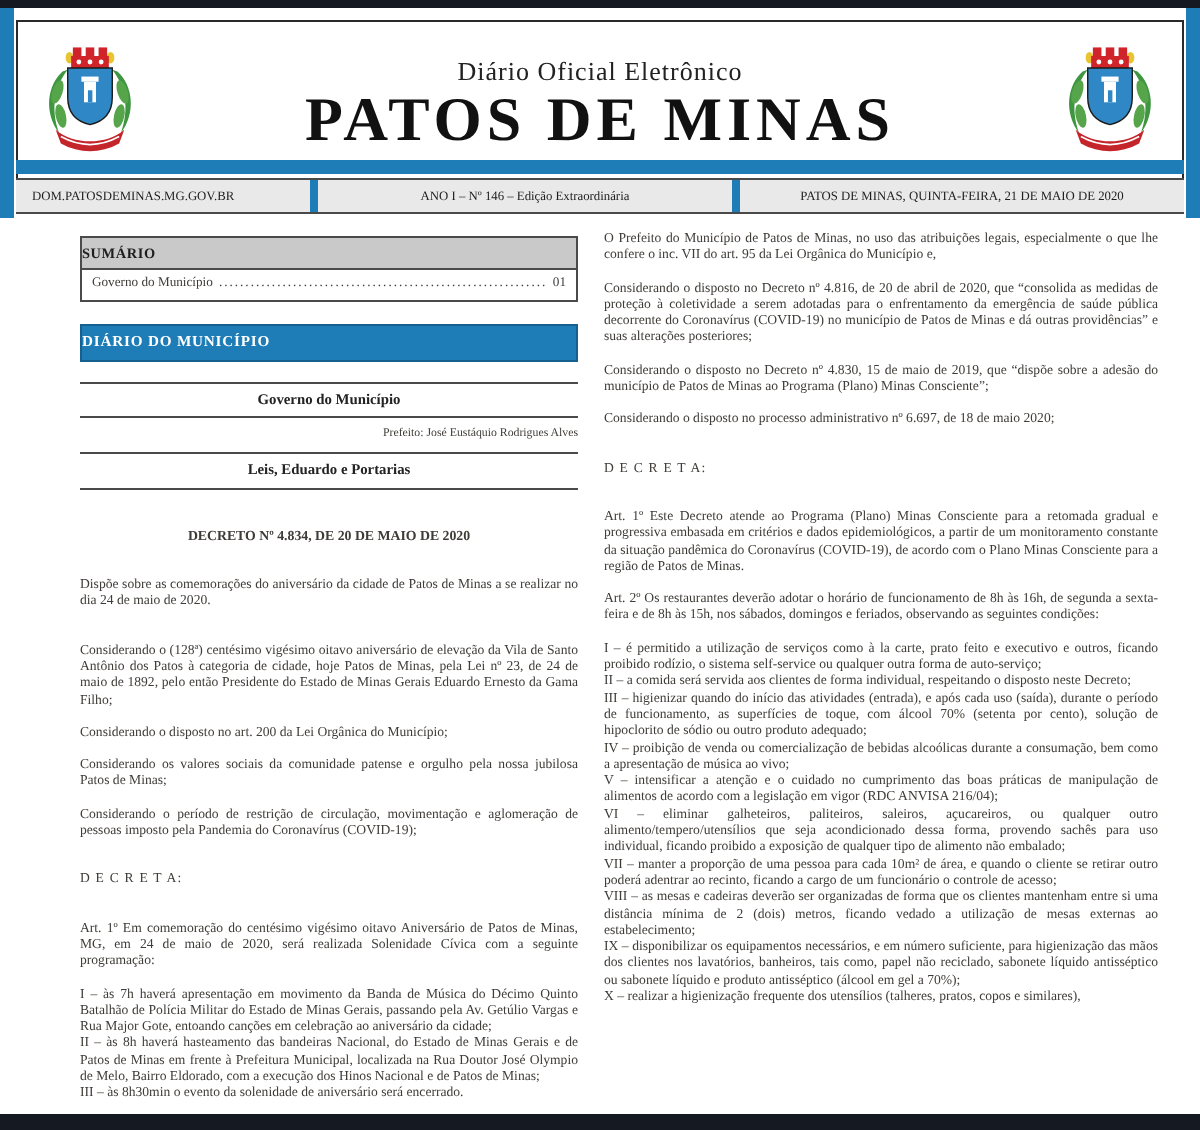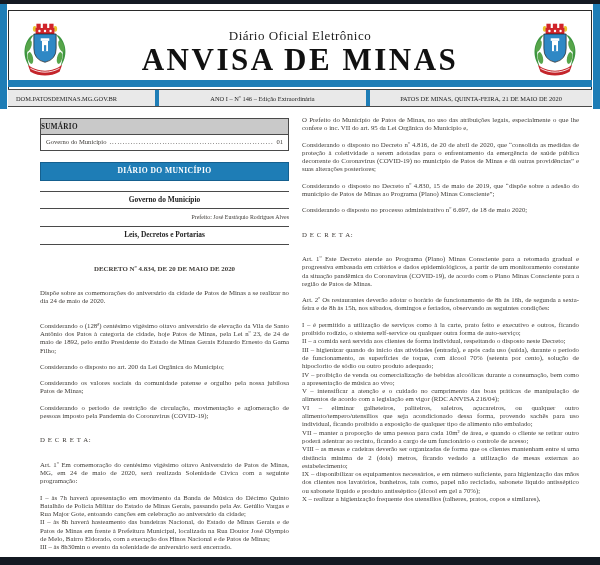--- a/index.html
+++ b/index.html
@@ -51,21 +51,21 @@
   .summary-title {
     background:#c9c9c9; border-bottom:1px solid #4a4a4a; text-align:left;
     font-weight:bold; font-size:7.2px; padding:3.5px 0; letter-spacing:0.3px; color:#1d1d1d;
   }
   .summary-entry { display:flex; align-items:baseline; padding:3px 5px; font-size:6.6px; }
   .summary-leader { flex:1; overflow:hidden; white-space:nowrap; margin:0 3px; letter-spacing:1px; }
 
   
   .municipality-banner {
     margin-top:11px; background:#1e7db6; border:1px solid #15608f; color:#ffffff;
-    text-align:center; font-weight:bold; font-size:7.6px; padding:4.5px 0; letter-spacing:0.4px;
+    text-align:left; font-weight:bold; font-size:7.6px; padding:4.5px 0; letter-spacing:0.4px;
   }
 
   
   .section-rule { border:none; border-top:1px solid #4a4a4a; margin:0; }
   .section-heading { text-align:center; font-weight:bold; font-size:7.4px; padding:4px 0; color:#222; }
   .section-block { margin-top:10px; }
   .prefeito-line { text-align:right; font-size:5.9px; margin:4px 0 5px 0; color:#3f3c38; }
 
   
   .para { margin:0; }
@@ -104,21 +104,21 @@
         <path d="M17,14 h26 v17 q0,13 -13,16 q-13,-3 -13,-16 z" fill="#2f88c5" stroke="#1a1a1a" stroke-width="0.8"></path>
         <rect x="25" y="19" width="10" height="3" fill="#ffffff"></rect>
         <rect x="26.5" y="22" width="7" height="12" fill="#ffffff"></rect>
         <rect x="28.8" y="27" width="2.6" height="7" fill="#2f88c5"></rect>
         <path d="M10,50 C20,59 40,59 50,50 L47,58 C36,64 24,64 13,58 Z" fill="#c4252b"></path>
         <path d="M13,54 C24,60 36,60 47,54" stroke="#ffffff" stroke-width="1" fill="none"></path>
       </svg>
     </div>
     <div class="mast-center">
       <div class="supertitle">Diário Oficial Eletrônico</div>
-      <div class="main-title">ANVISA DE MINAS</div>
+      <div class="main-title">PATOS DE MINAS</div>
     </div>
     <div class="crest">
       <svg width="52" height="60" viewBox="0 0 60 70" aria-hidden="true">
         <ellipse cx="18" cy="8" rx="2.2" ry="3.4" fill="#e8c431"></ellipse>
         <ellipse cx="42" cy="8" rx="2.2" ry="3.4" fill="#e8c431"></ellipse>
         <rect x="20" y="2" width="5" height="6" fill="#d0242a"></rect>
         <rect x="27.5" y="2" width="5" height="6" fill="#d0242a"></rect>
         <rect x="35" y="2" width="5" height="6" fill="#d0242a"></rect>
         <rect x="19" y="7" width="22" height="7" fill="#d0242a"></rect>
         <circle cx="23.5" cy="10.5" r="1.4" fill="#ffffff"></circle>
@@ -162,21 +162,21 @@
     </div>
 
     <div class="municipality-banner">DIÁRIO DO MUNICÍPIO</div>
 
     <div class="section-block">
       <hr class="section-rule">
       <div class="section-heading">Governo do Município</div>
       <hr class="section-rule">
       <div class="prefeito-line">Prefeito: José Eustáquio Rodrigues Alves</div>
       <hr class="section-rule">
-      <div class="section-heading">Leis, Decretos e Portarias</div>
+      <div class="section-heading">Leis, Eduardo e Portarias</div>
       <hr class="section-rule">
     </div>
 
     <div>
 
     <p class="para title-center">DECRETO Nº 4.834, DE 20 DE MAIO DE 2020</p>
         <p class="para biggap">Dispõe sobre as comemorações do aniversário da cidade de Patos de Minas a se realizar no dia 24 de maio de 2020.</p>
         <p class="para biggap">Considerando o (128ª) centésimo vigésimo oitavo aniversário de elevação da Vila de Santo Antônio dos Patos à categoria de cidade,  hoje Patos de Minas, pela Lei nº 23, de 24 de maio de 1892, pelo então Presidente do Estado de Minas Gerais Eduardo Ernesto da Gama Filho;</p>
         <p class="para gap">Considerando o disposto no art. 200 da Lei Orgânica do Município;</p>
         <p class="para gap">Considerando os valores sociais da comunidade patense e orgulho pela nossa jubilosa Patos de Minas;</p>

